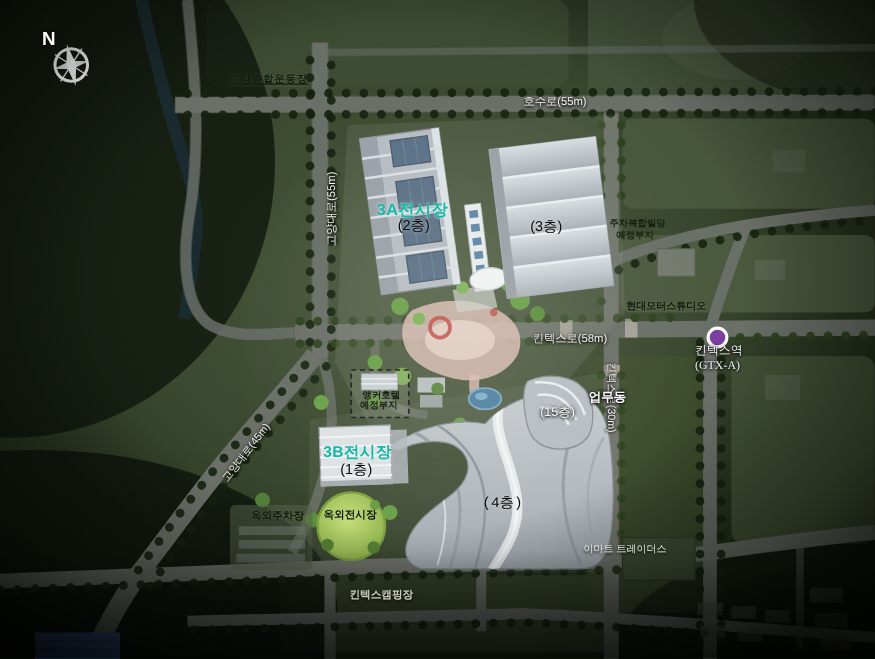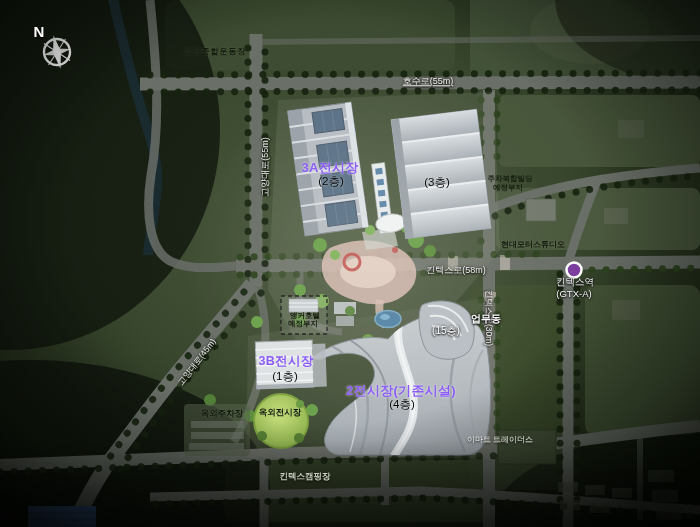--- a/index.html
+++ b/index.html
@@ -11,28 +11,28 @@
   .stage svg{position:absolute;left:0;top:0;}
   .lbl{
     position:absolute;white-space:nowrap;line-height:1.05;
     transform:translate(-50%,-50%);pointer-events:none;
   }
   .road-lbl{color:#f2f2ee;font-size:9px;font-weight:400;
     text-shadow:0 1px 2px rgba(0,0,0,.95),0 0 3px rgba(0,0,0,.85);}
   .dark-lbl{color:#10180b;font-size:8px;font-weight:700;
     text-shadow:0 0 2px rgba(190,205,170,.25);}
   .tiny-dark{color:#17200f;font-size:7.5px;font-weight:700;}
-  .bname{color:#8b5cf6;font-size:13px;font-weight:700;letter-spacing:.3px;
+  .bname{color:#14b8a6;font-size:13px;font-weight:700;letter-spacing:.3px;
     text-shadow:0 0 3px rgba(255,255,255,.6),0 0 1px rgba(255,255,255,.5);}
   .bsub{color:#0a0a0a;font-size:11.5px;font-weight:400;
     text-shadow:0 0 3px rgba(255,255,255,.55);}
   .white-bold{color:#ffffff;font-size:10px;font-weight:700;
     text-shadow:0 1px 2px rgba(0,0,0,.95),0 0 3px rgba(0,0,0,.9);}
   .sta{color:#f4f1f6;font-size:9.5px;font-weight:400;
-    text-shadow:0 1px 2px rgba(0,0,0,.95),0 0 3px rgba(0,0,0,.9);}
+    text-shadow:0 1px 2px rgba(0,0,0,.95),0 0 3px rgba(0,0,0,.9);font-family:Liberation Serif, serif;}
   .camp{color:#c9cebd;font-size:8.5px;text-shadow:0 1px 2px rgba(0,0,0,.9);font-weight:bold;}
   .emart{color:#eceee8;font-size:8px;text-shadow:0 1px 2px rgba(0,0,0,.9);}
   .north{color:#ffffff;font-size:15px;font-weight:700;
     text-shadow:0 1px 2px rgba(0,0,0,.9);}
 </style>
 </head>
 <body>
 
 <div class="stage">
 
@@ -344,23 +344,23 @@
     <polygon points="43,52 57,48.5 71,52 57,55.5" fill="#ffffff" opacity="0.9"></polygon>
   </g>
 
   <circle cx="375" cy="268" r="195" fill="url(#glow)"></circle>
   <rect x="0" y="0" width="700" height="527" fill="url(#vig)"></rect>
   <rect x="0" y="440" width="700" height="87" fill="url(#botShade)"></rect>
 </svg>
 
   <div class="lbl north" style="left:39px;top:32px;">N</div>
 
-  <div class="lbl dark-lbl" style="left:215px;top:52px;letter-spacing:1px;">고양종합운동장</div>
-
-  <div class="lbl road-lbl" style="left:428px;top:82px;text-decoration:underline;">호수로(55m)</div>
+  <div class="lbl dark-lbl" style="left:215px;top:64px;letter-spacing:1px;text-decoration:underline;">고양종합운동장</div>
+
+  <div class="lbl road-lbl" style="left:444px;top:82px;">호수로(55m)</div>
   <div class="lbl road-lbl" style="left:266px;top:167px;transform:translate(-50%,-50%) rotate(-90deg);">고양대로(55m)</div>
   <div class="lbl road-lbl" style="left:197px;top:362px;font-size:8.5px;transform:translate(-50%,-50%) rotate(-52deg);">고양대로(45m)</div>
   <div class="lbl road-lbl" style="left:456px;top:271px;">킨텍스로(58m)</div>
   <div class="lbl road-lbl" style="left:489px;top:318px;font-size:8.5px;transform:translate(-50%,-50%) rotate(90deg);">킨텍스로(30m)</div>
 
   <div class="lbl bname" style="left:330px;top:168px;">3A전시장</div>
   <div class="lbl bsub" style="left:331px;top:181px;">(2층)</div>
 
   <div class="lbl bsub" style="left:437px;top:182px;">(3층)</div>
 
@@ -374,22 +374,21 @@
 
   <div class="lbl tiny-dark" style="left:305px;top:316px;">앵커호텔</div>
   <div class="lbl tiny-dark" style="left:303px;top:324px;">예정부지</div>
 
   <div class="lbl white-bold" style="left:446px;top:319px;margin-left:40px;">업무동</div>
   <div class="lbl white-bold" style="left:446px;top:331px;font-weight:400;">(15층)</div>
 
   <div class="lbl bname" style="left:286px;top:362px;font-size:12.5px;">3B전시장</div>
   <div class="lbl bsub" style="left:285px;top:376px;text-align:right;">(1층)</div>
 
-  <div class="lbl bname" style="left:401px;top:391px;">2전시장(기존시설)</div>
-  <div class="lbl bsub" style="left:402px;top:404px;">(4층)</div>
+  <div class="lbl bsub" style="left:402px;top:404px;font-family:Liberation Mono, monospace;">(4층)</div>
 
   <div class="lbl dark-lbl" style="left:222px;top:413px;font-size:8.5px;">옥외주차장</div>
   <div class="lbl dark-lbl" style="left:280px;top:412px;font-size:8.5px;">옥외전시장</div>
 
   <div class="lbl camp" style="left:305px;top:476px;">킨텍스캠핑장</div>
   <div class="lbl emart" style="left:500px;top:440px;text-align:center;">이마트 트레이더스</div>
 
 </div>
 
 </body></html>

